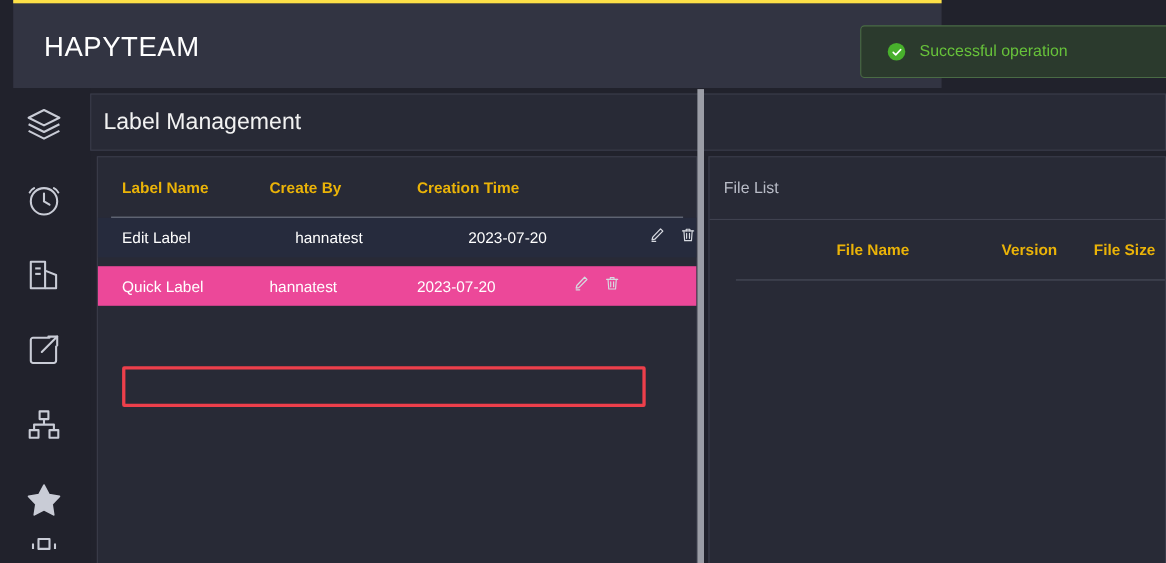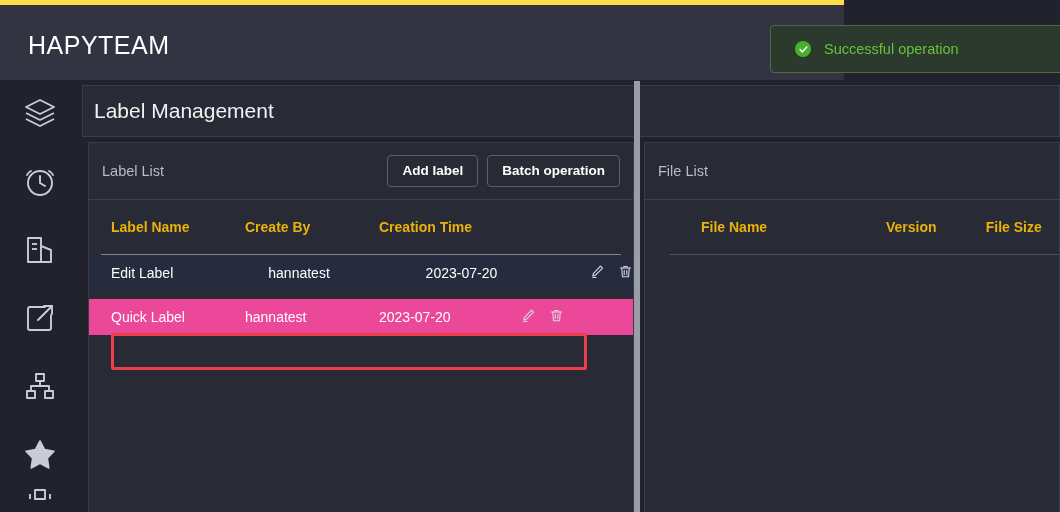--- a/index.html
+++ b/index.html
@@ -7,23 +7,23 @@
     width: 1060px; height: 512px;
     overflow: hidden;
     background: #21222c;
     font-family: "Liberation Sans", sans-serif;
   }
 
   #app { position: relative; width: 1060px; height: 512px; background: #21222c; }
 
   
   .topbar {
-    position: absolute; left: 0; top: 0; width: 844px; height: 80px;
+    position: absolute; left: 12px; top: 0; width: 844px; height: 80px;
     background: #323442;
-    border-top: 5px solid #fde047;
+    border-top: 3px solid #fde047;
   }
   .brand {
     position: absolute; left: 28px; top: 26px;
     font-size: 25px; letter-spacing: 0.5px; color: #ffffff; font-weight: 400;
   }
 
   
   .toast {
     position: absolute; left: 770px; top: 20px; width: 300px; height: 48px;
     background: #2b3a2d;
@@ -241,27 +241,20 @@
 
   </div>
 
   <div class="main">
 
     <div class="page-head">
       <div class="page-title">Label Management</div>
     </div>
 
     <div class="panel panel-left">
-      <div class="panel-head">
-        <div class="panel-title">Label List</div>
-        <div class="panel-actions">
-          <button class="btn">Add label</button>
-          <button class="btn">Batch operation</button>
-        </div>
-      </div>
 
       <div class="tbl">
         <div class="thead">
           <div class="th c-name">Label Name</div>
           <div class="th c-by">Create By</div>
           <div class="th c-time">Creation Time</div>
         </div>
         <div class="thead-rule"></div>
 
         <div class="trow row-selected">
@@ -313,21 +306,21 @@
 
       <div class="highlight-box"></div>
     </div>
 
     <div class="panel panel-right">
       <div class="panel-head">
         <div class="panel-title">File List</div>
       </div>
 
       <div class="tbl">
-        <div class="thead" style="padding-left:56px;">
+        <div class="thead" style="padding-left:56px;text-align:center;">
           <div class="th f-name">File Name</div>
           <div class="th f-ver">Version</div>
           <div class="th f-size">File Size</div>
         </div>
         <div class="thead-rule-r"></div>
       </div>
     </div>
 
   </div>
 

